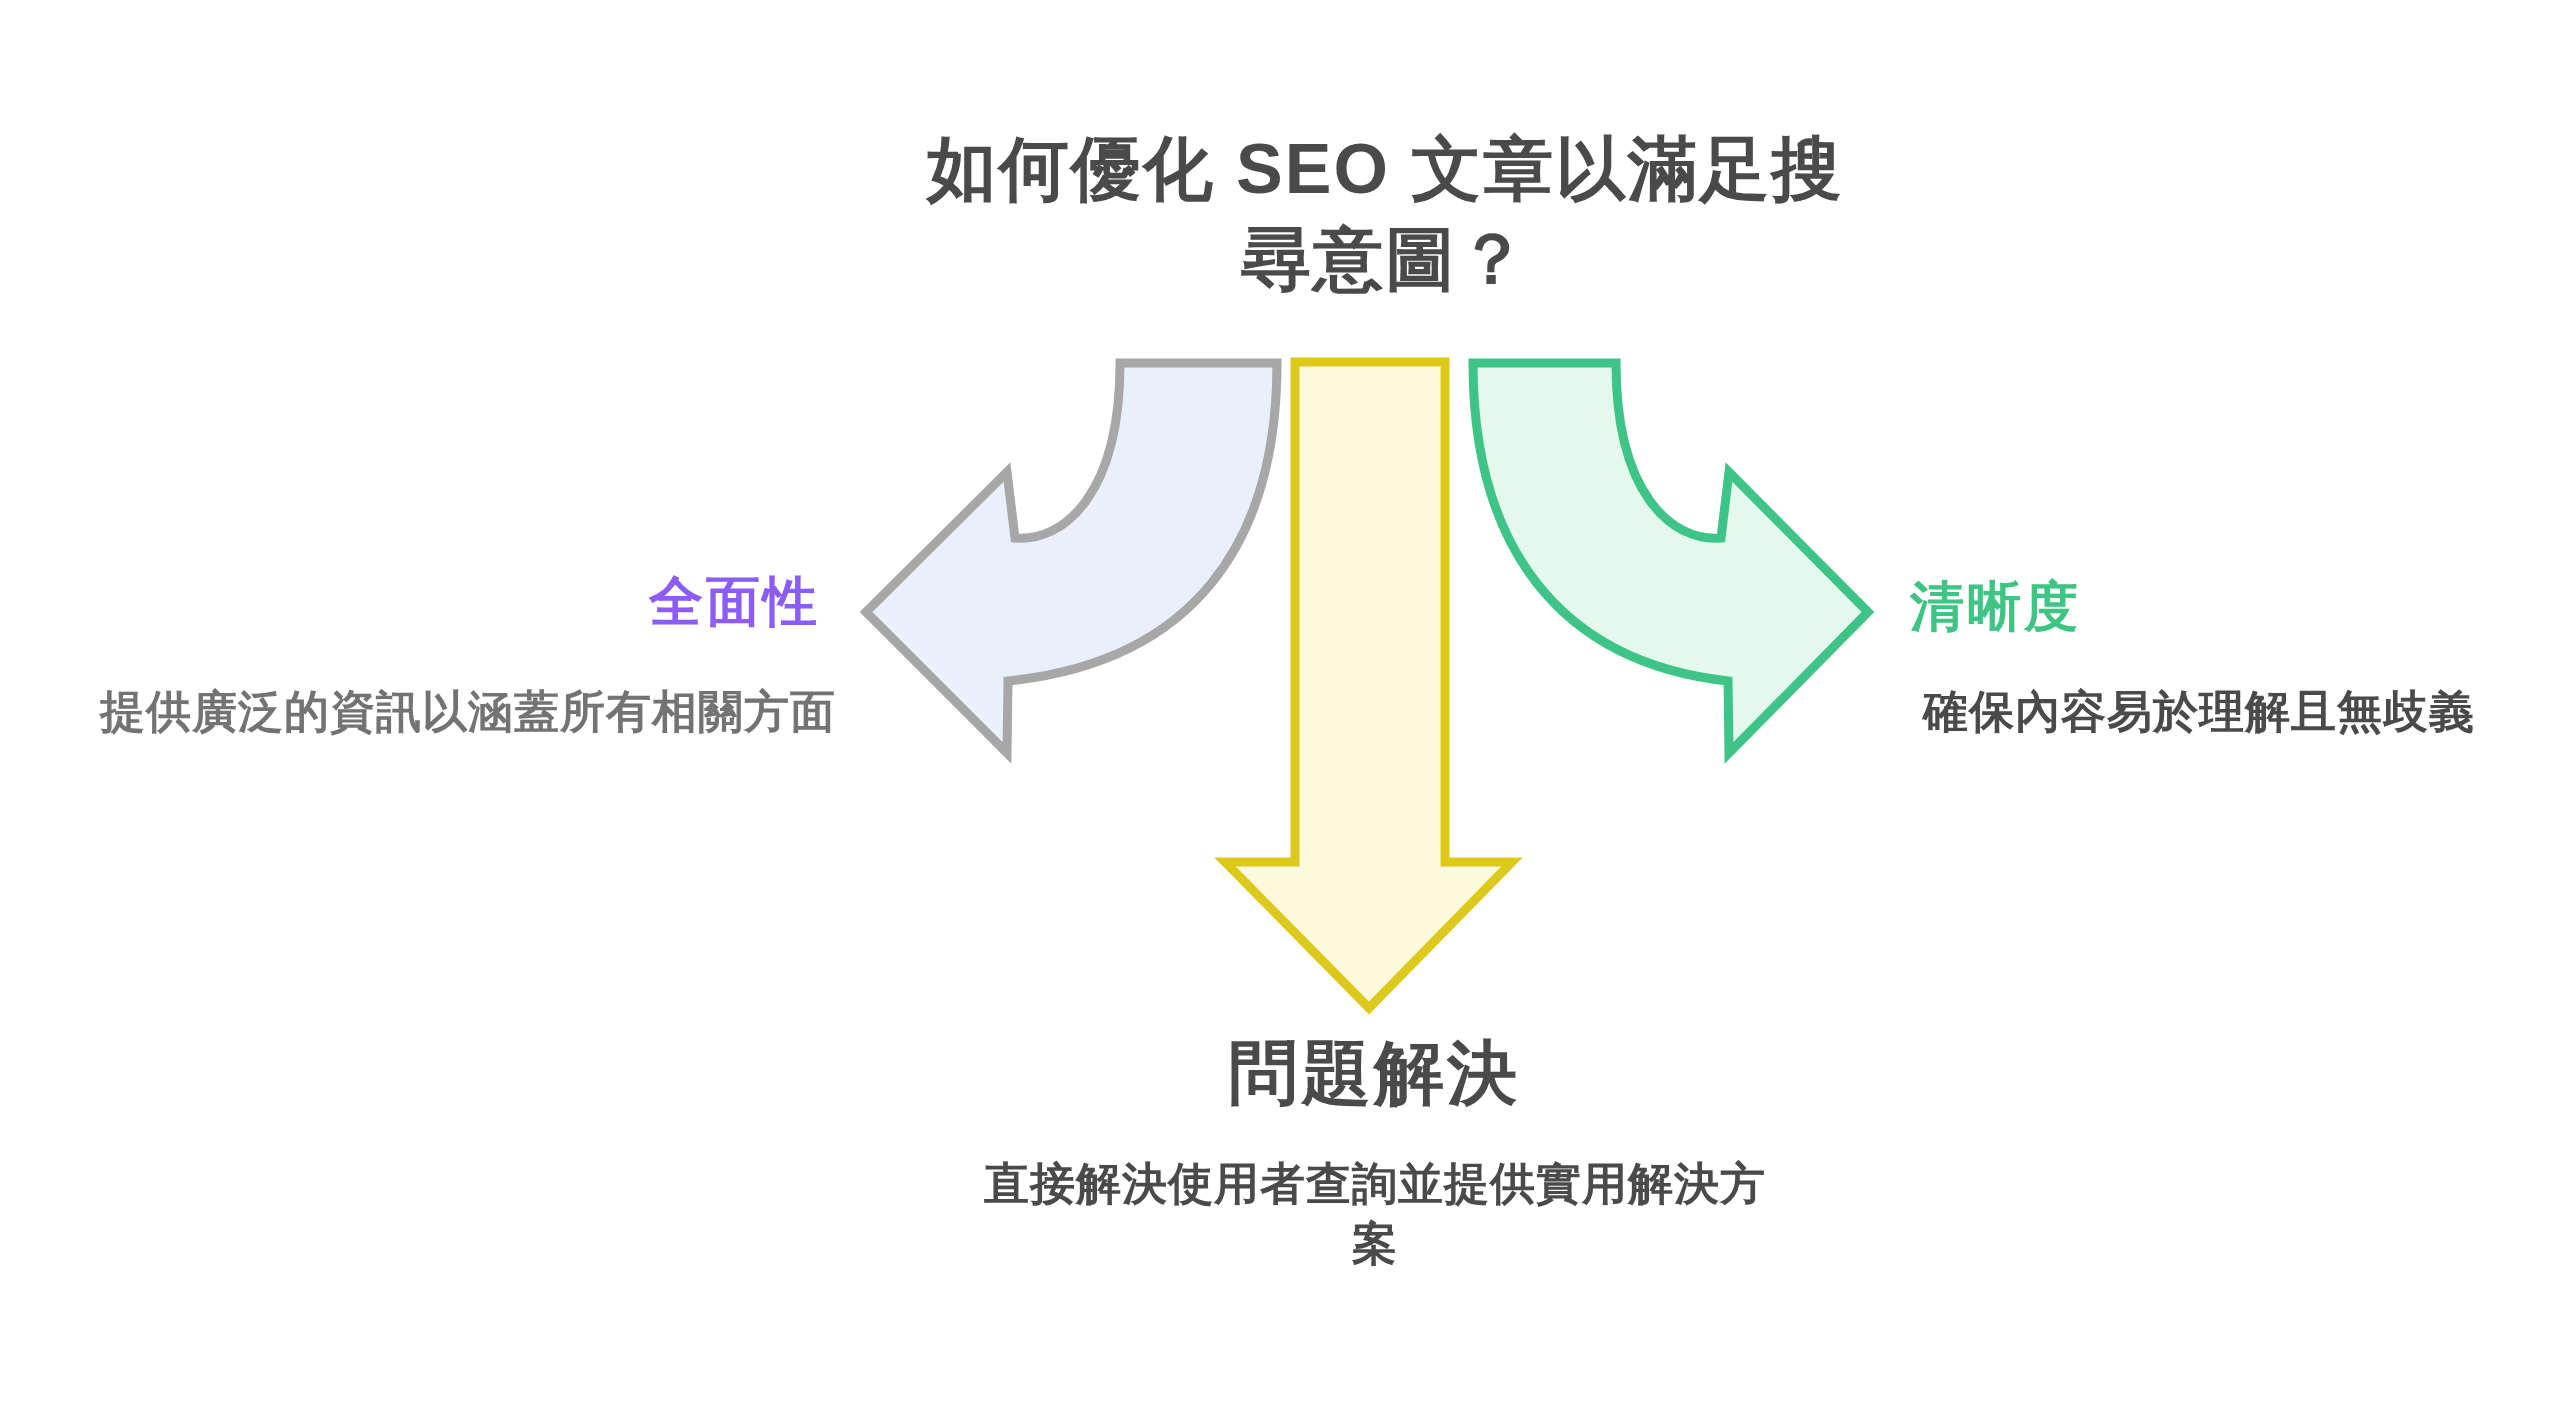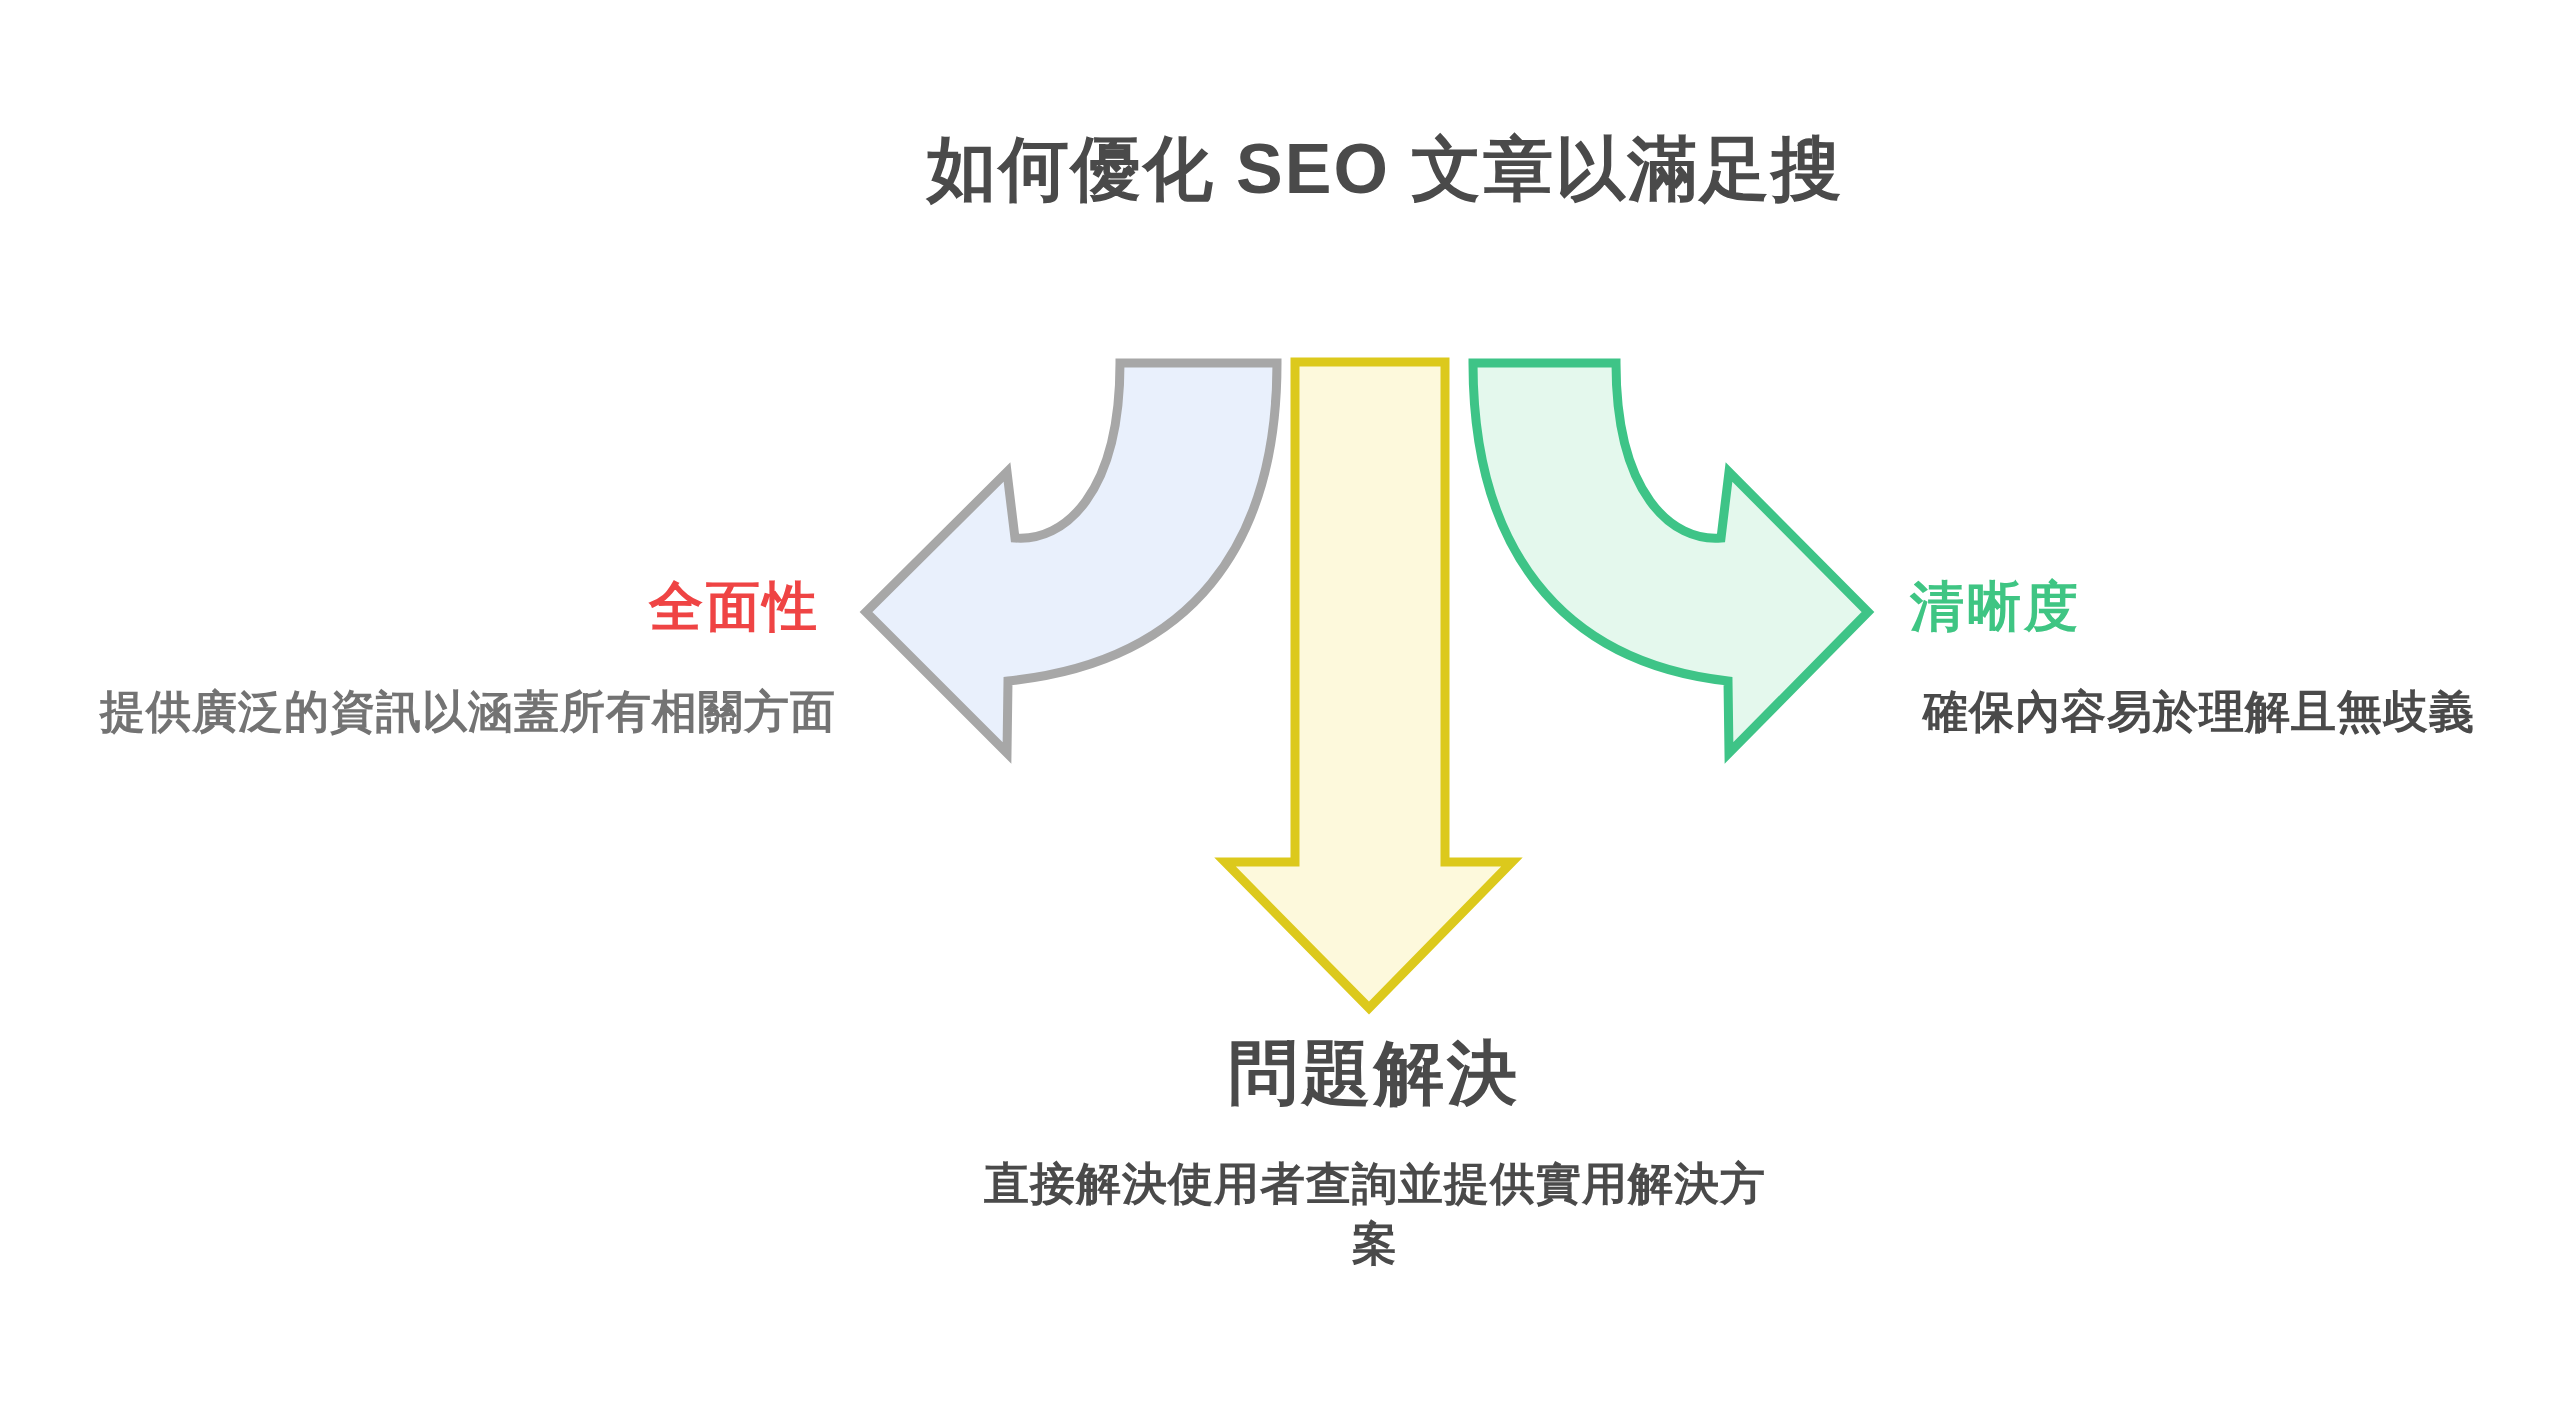--- a/index.html
+++ b/index.html
@@ -83,29 +83,30 @@
     line-height: 60px;
     font-weight: 700;
     letter-spacing: 1px;
   }
 </style>
 </head>
 <body style="background: rgb(255, 255, 255);">
 
 <div class="abs title" style="color: rgb(74, 74, 74);">
   <div>如何優化 SEO 文章以滿足搜</div>
+  <div>尋意圖？</div>
 </div>
 
 <svg class="abs arrow-layer" viewBox="0 0 2556 1404" xmlns="http://www.w3.org/2000/svg" aria-hidden="true">
   <path d="M 1120 363 L 1277 363 C 1277 545 1192 662 1008 681 L 1007 753 L 866 612 L 1007 472 L 1015 538 C 1064 542 1120 494 1120 363 Z" stroke-width="9" stroke-linejoin="miter" fill="#e9f0fc" stroke="#a7a7a7"></path>
   <path d="M 1295 362 L 1445 362 L 1445 862 L 1512 862 L 1369 1008 L 1225 862 L 1295 862 Z" stroke-width="9" stroke-linejoin="miter" fill="#fdf9dc" stroke="#dcc91c"></path>
   <path d="M 1616 363 L 1473 363 C 1473 545 1558 662 1728 681 L 1729 753 L 1868 612 L 1729 472 L 1721 538 C 1672 542 1616 494 1616 363 Z" stroke-width="9" stroke-linejoin="miter" fill="#e4f8ed" stroke="#3ec487"></path>
 </svg>
 
-<div class="abs side-label left" style="color: #ef4444;">全面性</div>
+<div class="abs side-label left" style="color: #8b5cf6; font-family: Liberation Mono, monospace;">全面性</div>
 <div class="abs side-desc left" style="color: #737373;">提供廣泛的資訊以涵蓋所有相關方面</div>
 
 <div class="abs side-label right" style="color: rgb(63, 197, 131);">清晰度</div>
 <div class="abs side-desc right" style="color: rgb(74, 74, 74);">確保內容易於理解且無歧義</div>
 
 <div class="abs center-label" style="color: rgb(74, 74, 74);">問題解決</div>
 <div class="abs center-desc" style="color: rgb(74, 74, 74);">
   <div>直接解決使用者查詢並提供實用解決方</div>
   <div>案</div>
 </div>

